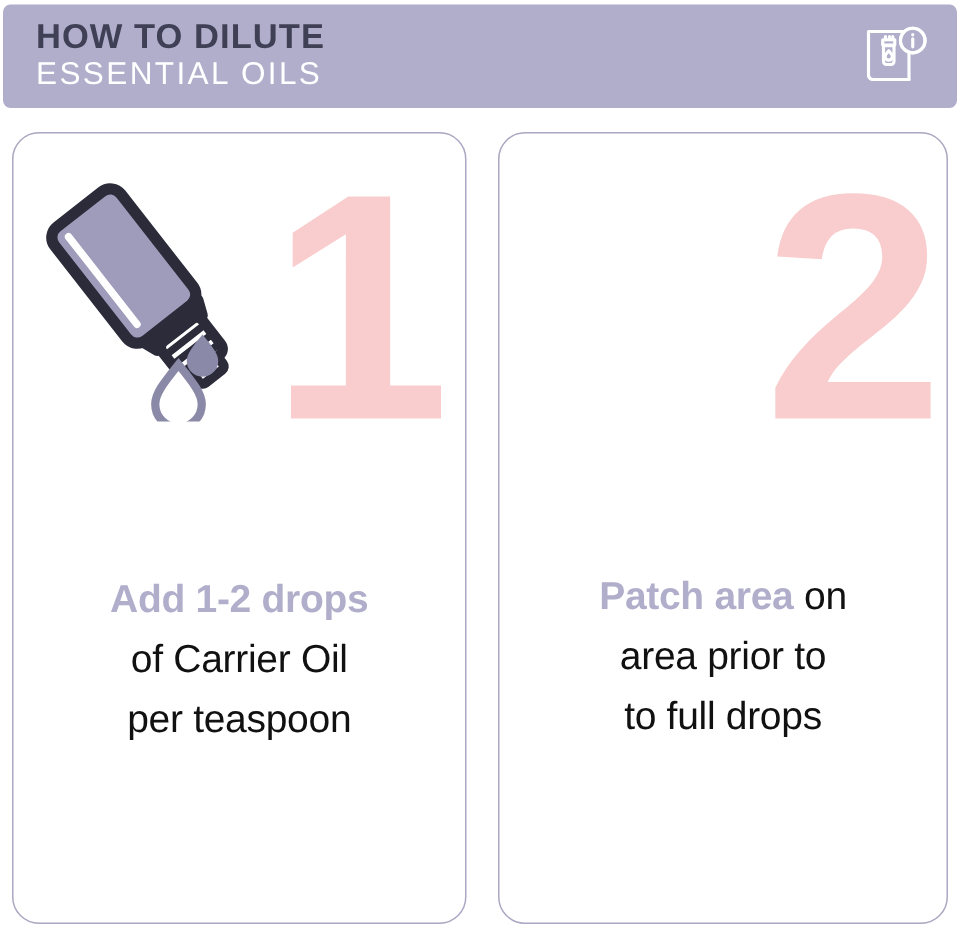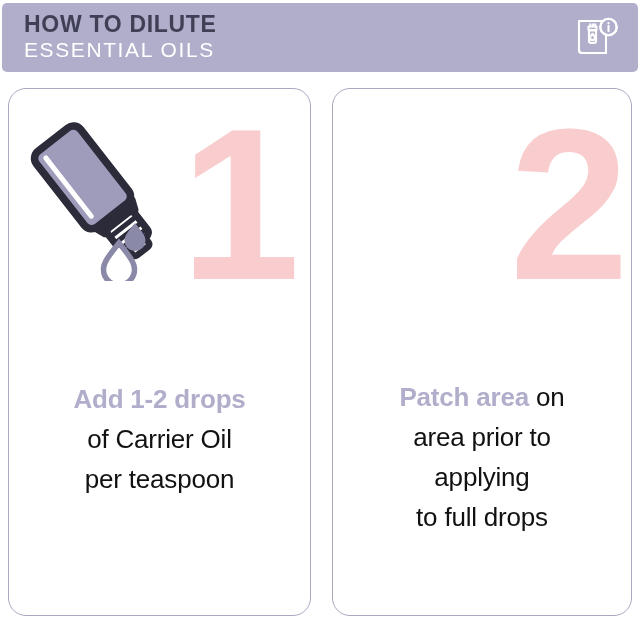--- a/index.html
+++ b/index.html
@@ -175,16 +175,15 @@
 </div>
 
 <div class="card card-right">
 
   <div class="step-num step-num-2">2</div>
 
 
   <div class="caption caption-right">
     <span class="cap-line"><span class="accent">Patch area</span><span> on</span></span>
     <span class="cap-line">area prior to</span>
-    <span class="cap-line">applying</span>
     <span class="cap-line">to full drops</span>
   </div>
 </div>
 
 </body></html>

